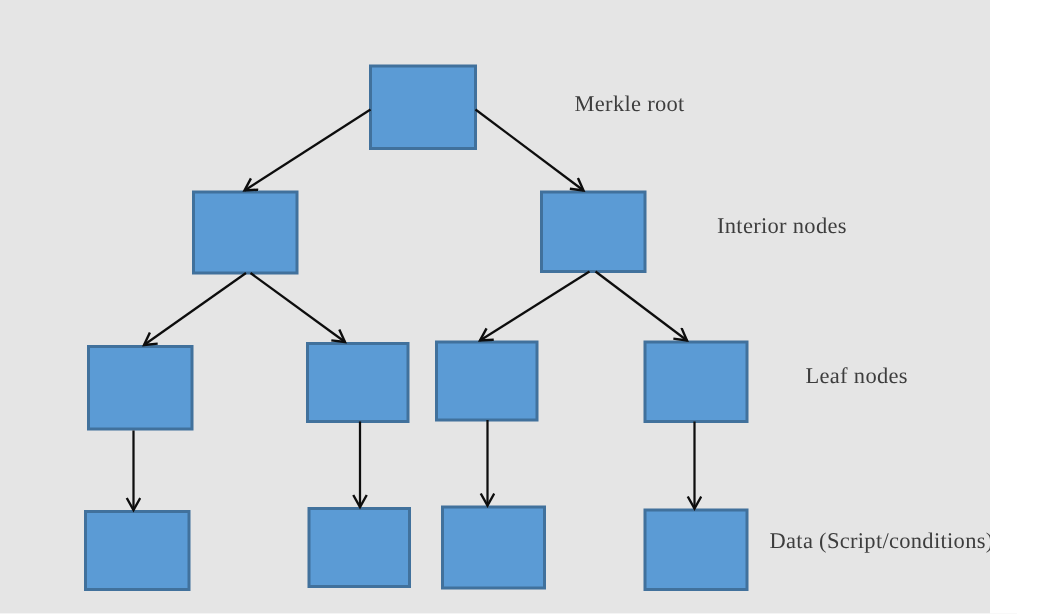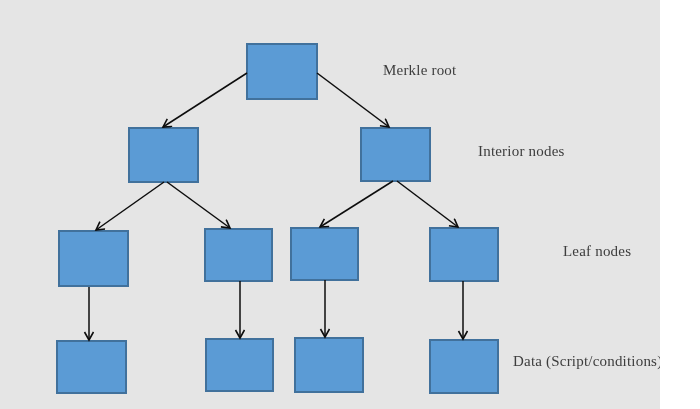--- a/index.html
+++ b/index.html
@@ -54,16 +54,16 @@
         <line x1="397" y1="181" x2="458" y2="227" class="edge" stroke="#0d0d0d" marker-end="url(#arrowhead)"></line>
         <line x1="89" y1="287" x2="89" y2="340" class="edge" stroke="#0d0d0d" marker-end="url(#arrowhead)"></line>
         <line x1="240" y1="281" x2="240" y2="338" class="edge" stroke="#0d0d0d" marker-end="url(#arrowhead)"></line>
         <line x1="325" y1="280" x2="325" y2="337" class="edge" stroke="#0d0d0d" marker-end="url(#arrowhead)"></line>
         <line x1="463" y1="281" x2="463" y2="339" class="edge" stroke="#0d0d0d" marker-end="url(#arrowhead)"></line>
       </g>
   </svg>
   <div id="labels" style="color: rgb(61, 61, 61);">
       <div class="label" style="left: 383px; top: 61px;">Merkle root</div>
       <div class="label" style="left: 478px; top: 142px;">Interior nodes</div>
-      <div class="label" style="left: 537px; top: 242px; margin-left: 26px;">Leaf nodes</div>
+      <div class="label" style="left: 537px; top: 242px;">Leaf nodes</div>
       <div class="label" style="left: 513px; top: 352px;">Data (Script/conditions)</div>
     </div>
 </div>
 
 </body></html>

